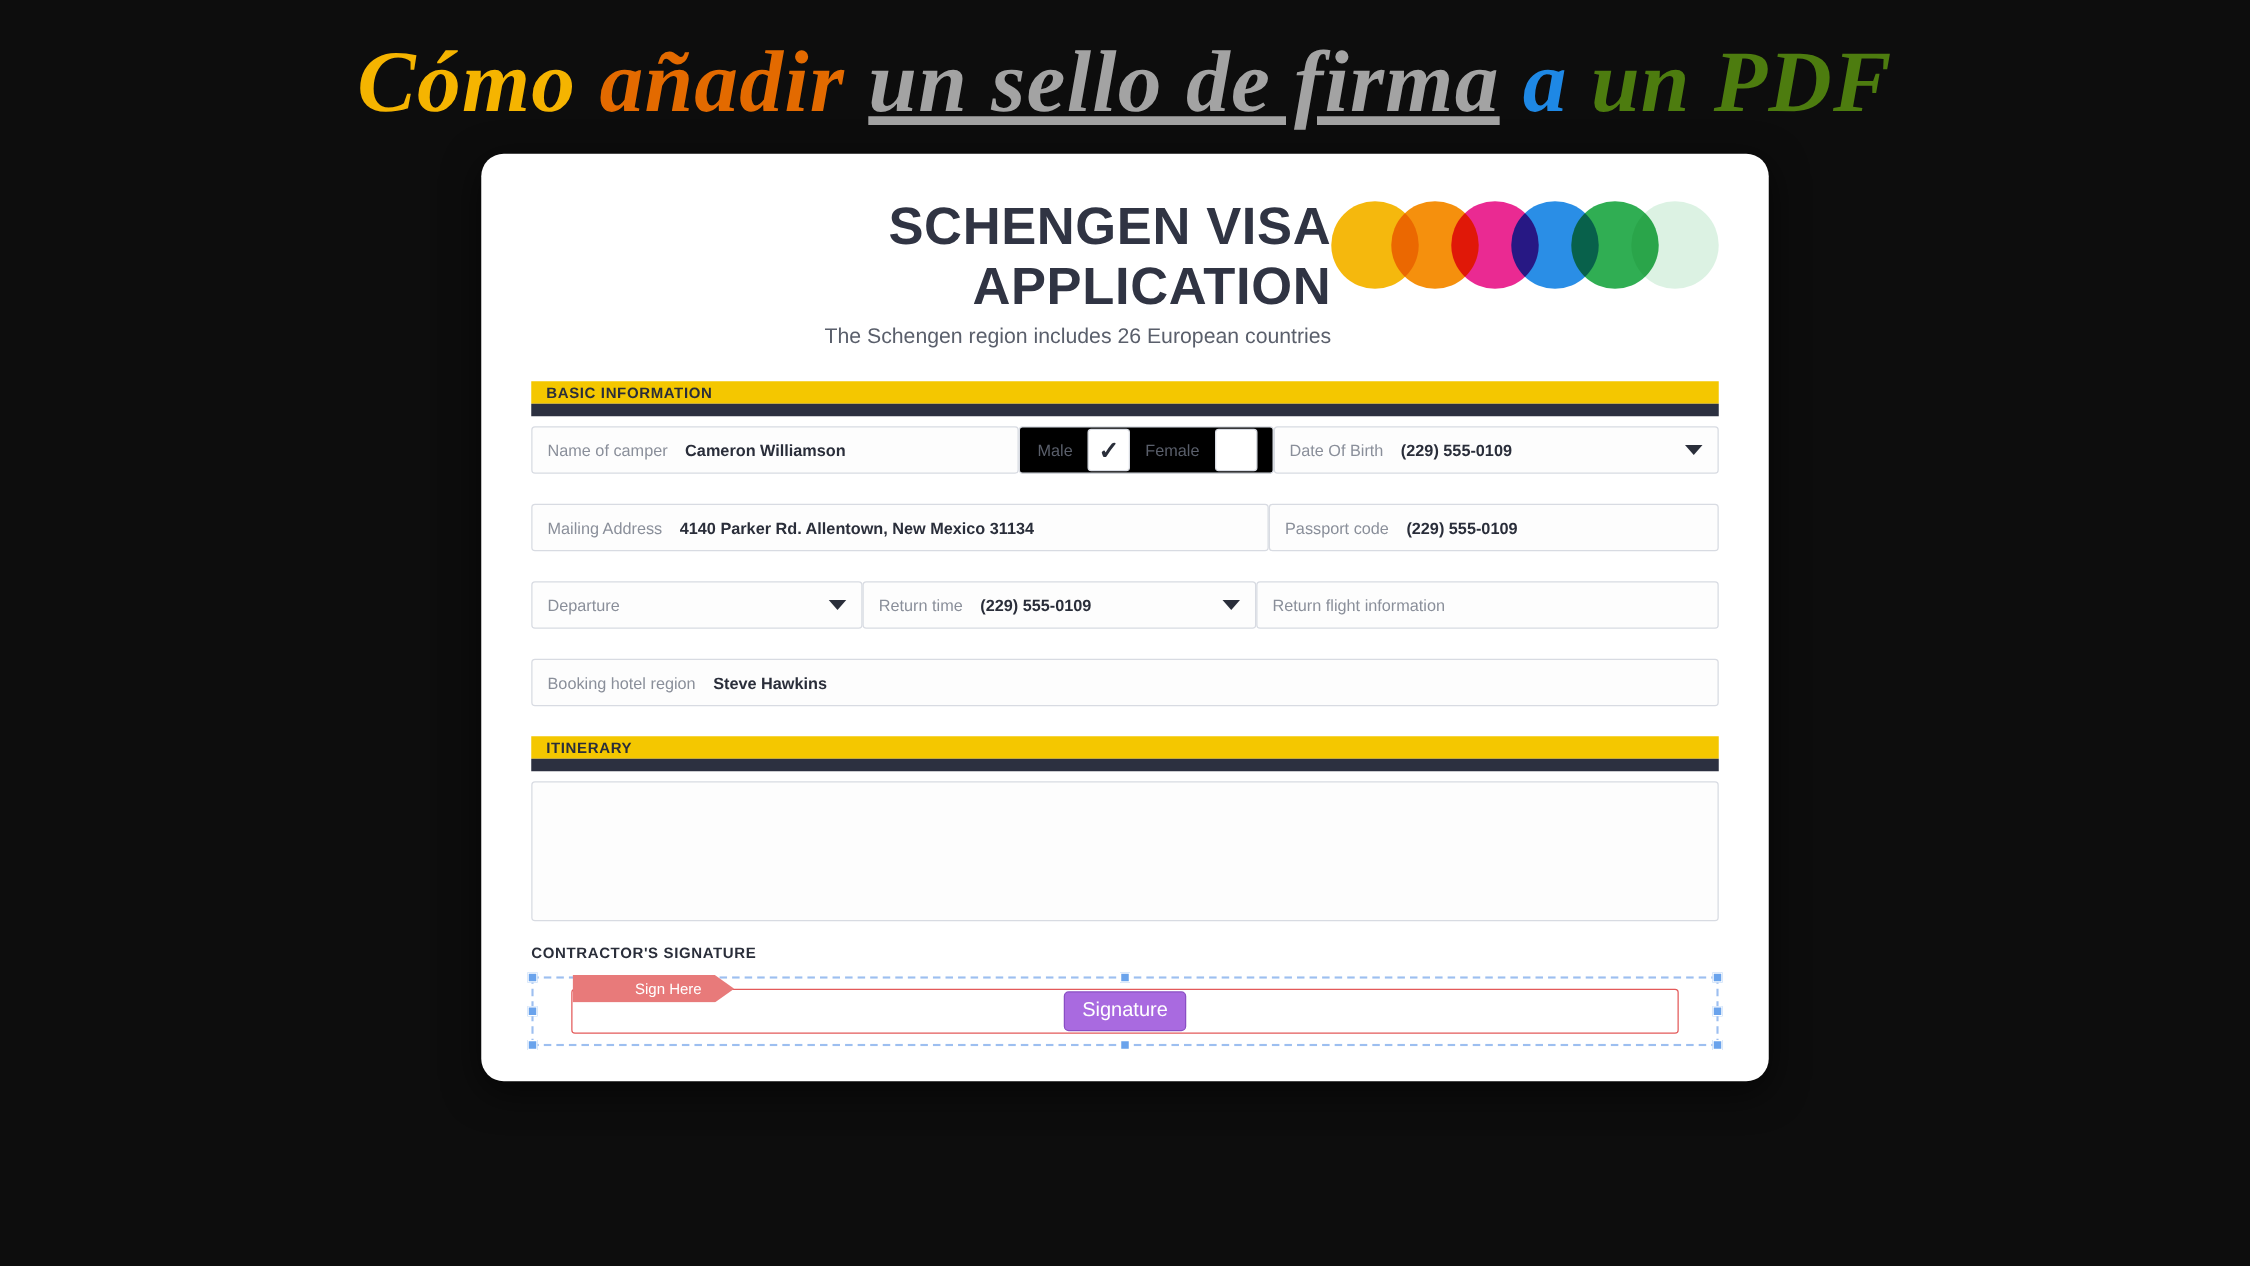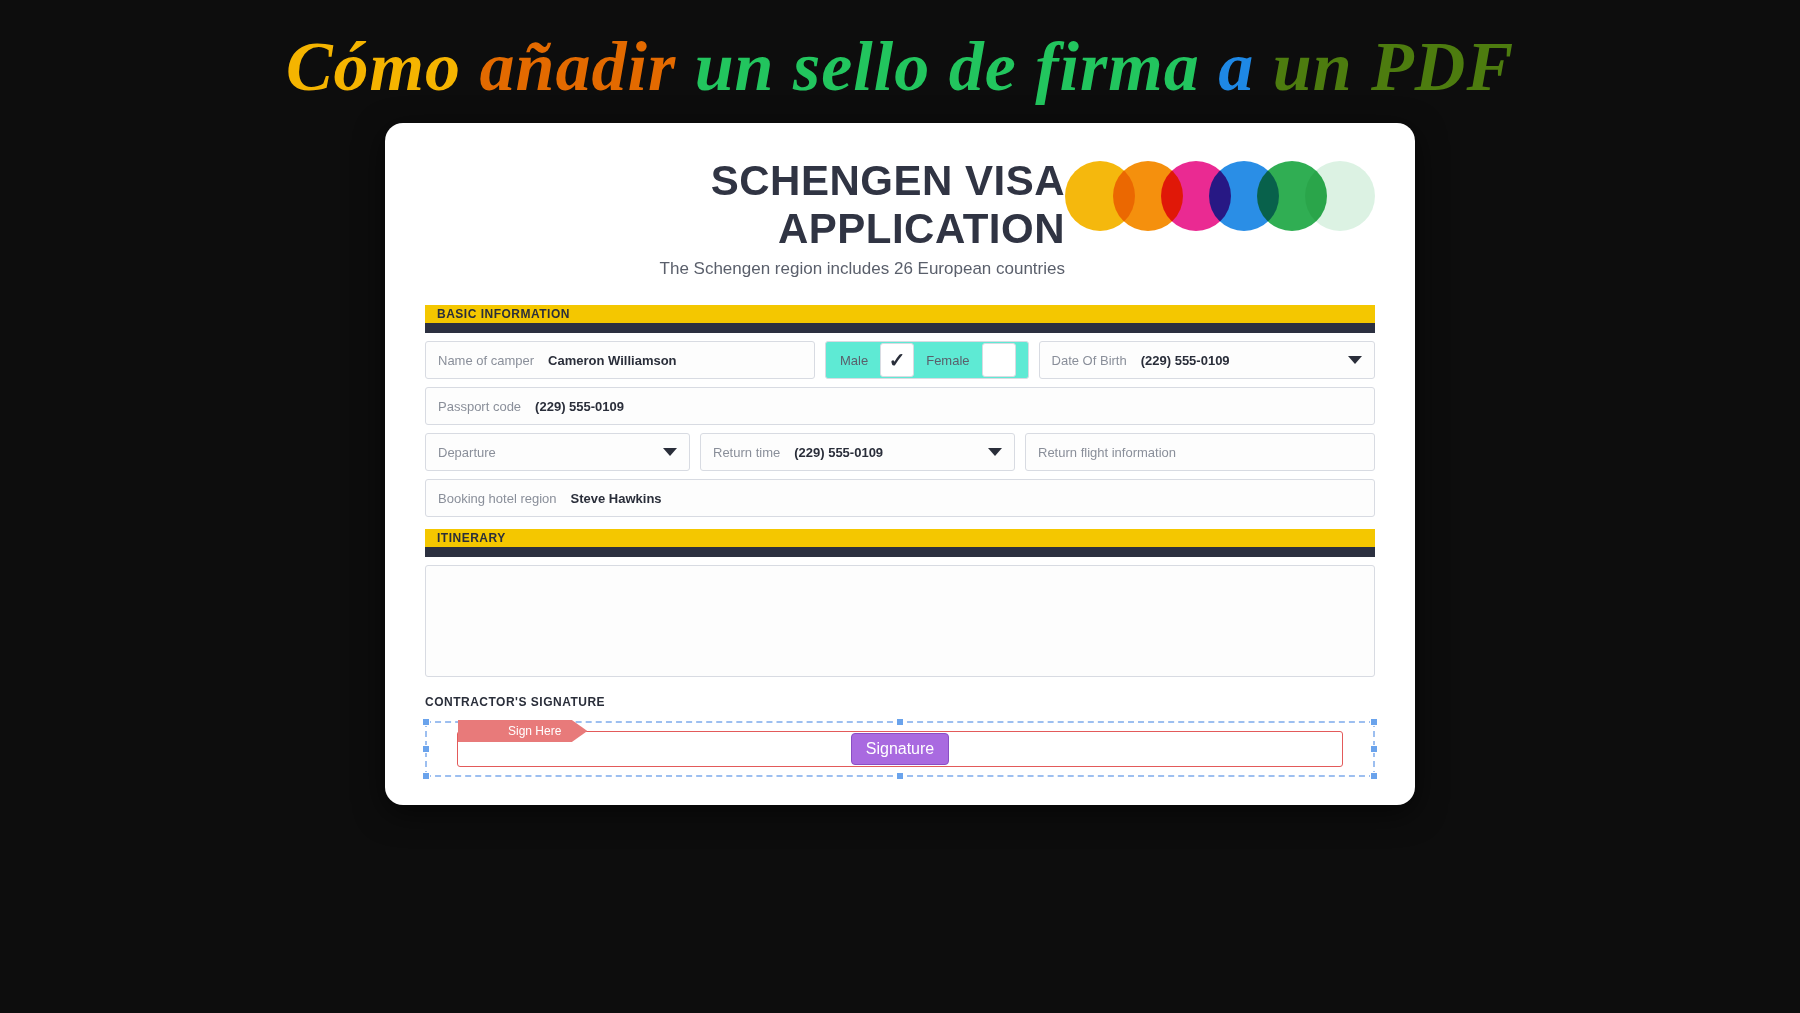--- a/index.html
+++ b/index.html
@@ -16,21 +16,21 @@
     font-style: italic;
     font-weight: 700;
     font-size: 70px;
     letter-spacing: 1px;
     margin: 28px 0 18px 0;
     text-align: center;
     line-height: 1.1;
   }
   .w1 { color: #f5b400; }
   .w2 { color: #e36a00; }
-  .w3 { color: #22c55e; }
+  .w3 { color: #a3a3a3; text-decoration: underline; }
   .w4 { color: #1e88e5; }
   .w5 { color: #4d7c0f; }
 
   .doc-frame {
     width: 1030px;
     background: #fff;
     border-radius: 18px;
     box-shadow: 0 8px 30px rgba(0,0,0,.6);
     padding: 34px 40px 28px 40px;
     position: relative;
@@ -88,21 +88,21 @@
     display: flex;
     align-items: center;
     padding-left: 12px;
     flex: 0 0 63%;
   }
   .bar-dark {
     background: #2c3040;
     flex: 1;
   }
 
-  .form-row { display: flex; gap: 10px; margin-bottom: 8px; align-items: flex-end; }
+  .form-row { display: flex; margin-bottom: 24px; align-items: flex-end; }
   .field {
     border: 1px solid #d8dbe2;
     border-radius: 3px;
     background: #fdfdfd;
     height: 38px;
     display: flex;
     align-items: center;
     padding: 0 12px;
     font-size: 13px;
     color: #5a5f6b;
@@ -132,21 +132,21 @@
     background:#fff;
   }
   .gender-group {
     display: flex;
     align-items: center;
     gap: 12px;
     border: 1px solid #d8dbe2;
     border-radius: 3px;
     padding: 0 12px 0 14px;
     height: 38px;
-    background:#5eead4;
+    background:#000000;
   }
   .gender-label { font-size: 13px; color: #5a5f6b; }
 
   .itinerary-box {
     border: 1px solid #d8dbe2;
     border-radius: 3px;
     background: #fdfdfd;
     height: 112px;
     margin-bottom: 18px;
   }
@@ -260,20 +260,24 @@
       <div class="checkbox"></div>
     </div>
     <div class="field flex-1">
       <span class="label">Date Of Birth</span>
       <span class="value">(229) 555-0109</span>
       <span class="caret"></span>
     </div>
   </div>
 
   <div class="form-row">
+    <div class="field" style="flex:0 0 590px;">
+      <span class="label">Mailing Address</span>
+      <span class="value">4140 Parker Rd. Allentown, New Mexico 31134</span>
+    </div>
     <div class="field flex-1">
       <span class="label">Passport code</span>
       <span class="value">(229) 555-0109</span>
     </div>
   </div>
 
   <div class="form-row">
     <div class="field" style="flex:0 0 265px;">
       <span class="placeholder">Departure</span>
       <span class="caret"></span>

